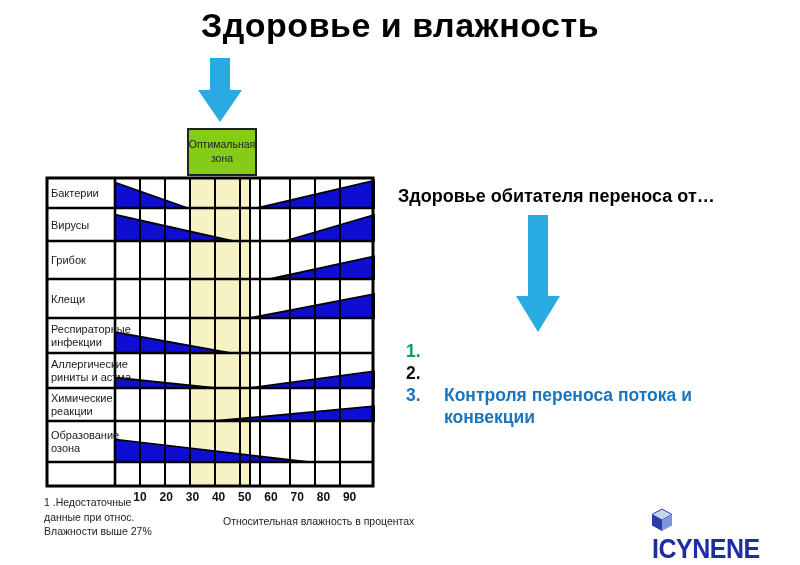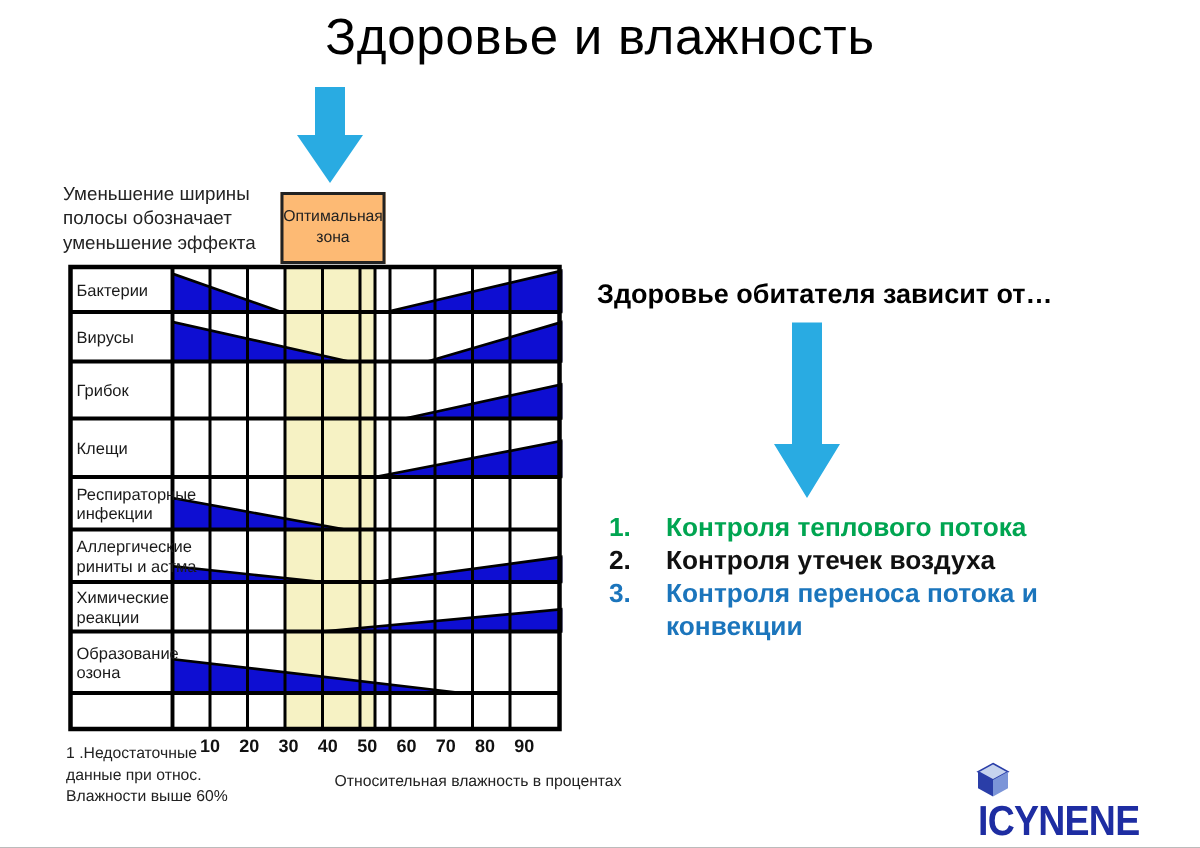--- a/index.html
+++ b/index.html
@@ -2,21 +2,21 @@
 <html><head>
 <meta charset="utf-8">
 <style>
   html,body{margin:0;padding:0;background:#888;}
   .slide{
     position:relative;width:800px;height:565px;background:#fff;
     font-family:"Liberation Sans",sans-serif;overflow:hidden;margin:0 auto;
   }
   .title{
     position:absolute;top:6px;left:0;right:0;text-align:center;
-    font-size:34px;font-weight:400;color:#000;letter-spacing:0.5px;
+    font-size:34px;font-weight:700;color:#000;letter-spacing:0.5px;
   }
   .note-left{
     position:absolute;left:42px;top:121px;width:158px;
     font-size:12.5px;line-height:1.3;color:#222;
   }
   .optimal-box{
     position:absolute;left:187px;top:128px;width:64px;height:42px;
     border:2px solid #222;display:flex;align-items:center;justify-content:center;
     text-align:center;font-size:10.5px;line-height:1.3;color:#222;padding:1px;
   }
@@ -48,23 +48,22 @@
 <body>
 
 <div class="slide">
 
   <div class="title">Здоровье и влажность</div>
 
   <svg class="arrow-svg" style="left:190px;top:54px" width="60" height="72" viewBox="0 0 60 72">
     <polygon points="20,4 40,4 40,36 52,36 30,68 8,36 20,36" fill="#29ABE2"></polygon>
   </svg>
 
-  <div class="note-left">Уменьшение ширины полосы обозначает уменьшение эффекта</div>
 
-  <div class="optimal-box" style="background: #fdba74;">
+  <div class="optimal-box" style="background: #84cc16;">
     <span>Оптимальная зона</span>
   </div>
 
   <svg class="chart-svg" id="chart-svg" width="330" height="334" viewBox="0 0 330 334">
       <rect x="145" y="2" width="60" height="308" fill="#F6F2C4"></rect>
       <polygon points="70,32 70,6.5 142.5,32" fill="#0E0ED2" stroke="#000" stroke-width="1.8"></polygon>
       <polygon points="212.5,32 330,4.399999999999999 330,32" fill="#0E0ED2" stroke="#000" stroke-width="1.8"></polygon>
       <polygon points="70,65 70,38.599999999999994 187.5,65" fill="#0E0ED2" stroke="#000" stroke-width="1.8"></polygon>
       <polygon points="240,65 330,38.599999999999994 330,65" fill="#0E0ED2" stroke="#000" stroke-width="1.8"></polygon>
       <polygon points="225,103 330,80.2 330,103" fill="#0E0ED2" stroke="#000" stroke-width="1.8"></polygon>
@@ -113,39 +112,37 @@
       <text x="199.8" y="325" font-size="12" font-weight="bold" fill="#111" text-anchor="middle" font-family="&quot;Liberation Sans&quot;, sans-serif">50</text>
       <text x="226" y="325" font-size="12" font-weight="bold" fill="#111" text-anchor="middle" font-family="&quot;Liberation Sans&quot;, sans-serif">60</text>
       <text x="252.2" y="325" font-size="12" font-weight="bold" fill="#111" text-anchor="middle" font-family="&quot;Liberation Sans&quot;, sans-serif">70</text>
       <text x="278.4" y="325" font-size="12" font-weight="bold" fill="#111" text-anchor="middle" font-family="&quot;Liberation Sans&quot;, sans-serif">80</text>
       <text x="304.6" y="325" font-size="12" font-weight="bold" fill="#111" text-anchor="middle" font-family="&quot;Liberation Sans&quot;, sans-serif">90</text>
     </svg>
 
   <div class="footnote">
     <div>1 .Недостаточные</div>
     <div>данные при относ.</div>
-    <div>Влажности выше 60%</div>
+    <div>Влажности выше 27%</div>
   </div>
 
   <div class="axis-label">Относительная влажность в процентах</div>
 
-  <div class="right-heading">Здоровье обитателя зависит от…</div>
+  <div class="right-heading">Здоровье обитателя переноса от…</div>
 
   <svg class="arrow-svg" style="left:510px;top:213px" width="56" height="122" viewBox="0 0 56 122">
     <polygon points="18,2 38,2 38,83 50,83 28,119 6,83 18,83" fill="#29ABE2"></polygon>
   </svg>
 
   <div class="depends-list" id="depends-list">
       <div class="li" style="color: rgb(0, 165, 81);">
         <span class="num">1.</span>
-        <span class="txt">Контроля теплового потока</span>
       </div>
       <div class="li" style="color: rgb(17, 17, 17);">
         <span class="num">2.</span>
-        <span class="txt">Контроля утечек воздуха</span>
       </div>
       <div class="li" style="color: rgb(27, 117, 188);">
         <span class="num">3.</span>
         <span class="txt">Контроля переноса потока и конвекции</span>
       </div>
     </div>
 
   <div class="logo">
     <svg class="logo-cube" width="24" height="24" viewBox="0 0 24 24">
       <polygon points="12,1 22,6.5 12,12 2,6.5" fill="#C7D4EE" stroke="#2A3EA8" stroke-width="1"></polygon>

